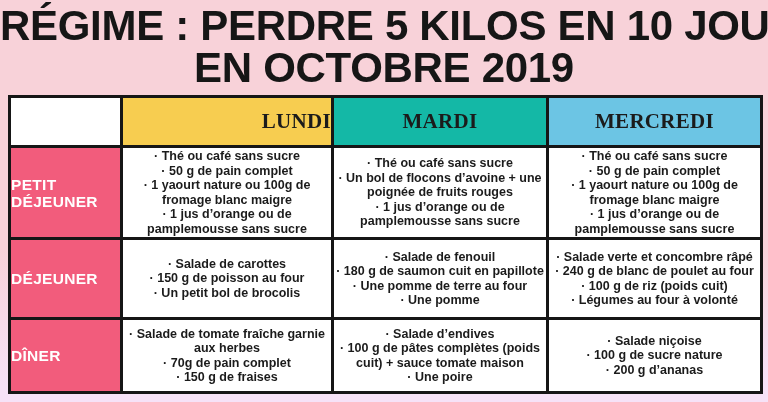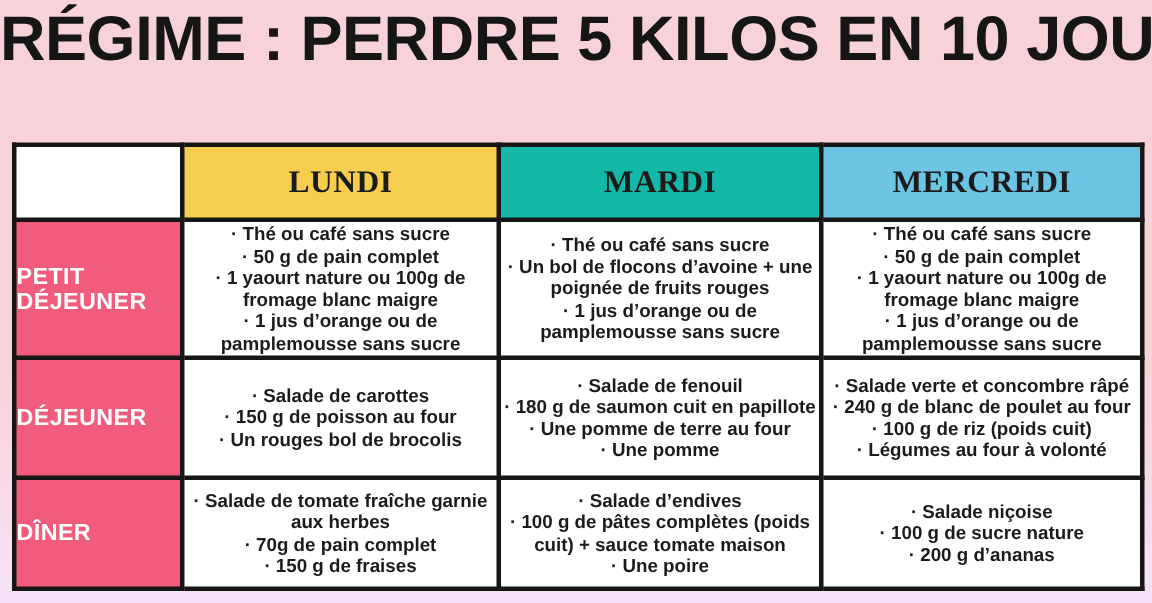--- a/index.html
+++ b/index.html
@@ -51,21 +51,21 @@
 
   .corner { background: #ffffff; }
   th.day {
     font-family: "Liberation Serif", serif;
     font-weight: 700;
     font-size: 21px;
     color: #1b1b1b;
     text-align: center;
     letter-spacing: 0.3px;
   }
-  th.day-lundi    { background: #f7cd50; }
+  th.day-lundi    { background: #f7cd50; text-align: right; }
   th.day-mardi    { background: #14b8a6; }
   th.day-mercredi { background: #6cc5e4; }
 
   td.row-label {
     background: #f25c7c;
     color: #ffffff;
     font-weight: 700;
     font-size: 15.5px;
     line-height: 17px;
     letter-spacing: 0.3px;
@@ -86,20 +86,21 @@
   }
   .menu-item::before { content: "\00B7\00A0"; }
 </style>
 </head>
 <body>
 
 <div class="page">
 
   <div class="title-wrap">
     <div class="title-line">RÉGIME : PERDRE 5 KILOS EN 10 JOURS</div>
+    <div class="title-line">EN OCTOBRE 2019</div>
   </div>
 
   <table class="meal-table">
     <colgroup>
       <col class="c-label">
         <col class="c-lundi">
         <col class="c-mardi">
         <col class="c-mercredi">
     </colgroup>
 
@@ -130,21 +131,21 @@
         <div class="menu-item">1 yaourt nature ou 100g de fromage blanc maigre</div>
         <div class="menu-item">1 jus d’orange ou de pamplemousse sans sucre</div>
       </td>
     </tr>
 
     <tr class="row-lunch">
       <td class="row-label">DÉJEUNER</td>
       <td class="menu-cell">
         <div class="menu-item">Salade de carottes</div>
         <div class="menu-item">150 g de poisson au four</div>
-        <div class="menu-item">Un rouges bol de brocolis</div>
+        <div class="menu-item">Un petit bol de brocolis</div>
       </td>
       <td class="menu-cell">
         <div class="menu-item">Salade de fenouil</div>
         <div class="menu-item">180 g de saumon cuit en papillote</div>
         <div class="menu-item">Une pomme de terre au four</div>
         <div class="menu-item">Une pomme</div>
       </td>
       <td class="menu-cell">
         <div class="menu-item">Salade verte et concombre râpé</div>
         <div class="menu-item">240 g de blanc de poulet au four</div>

